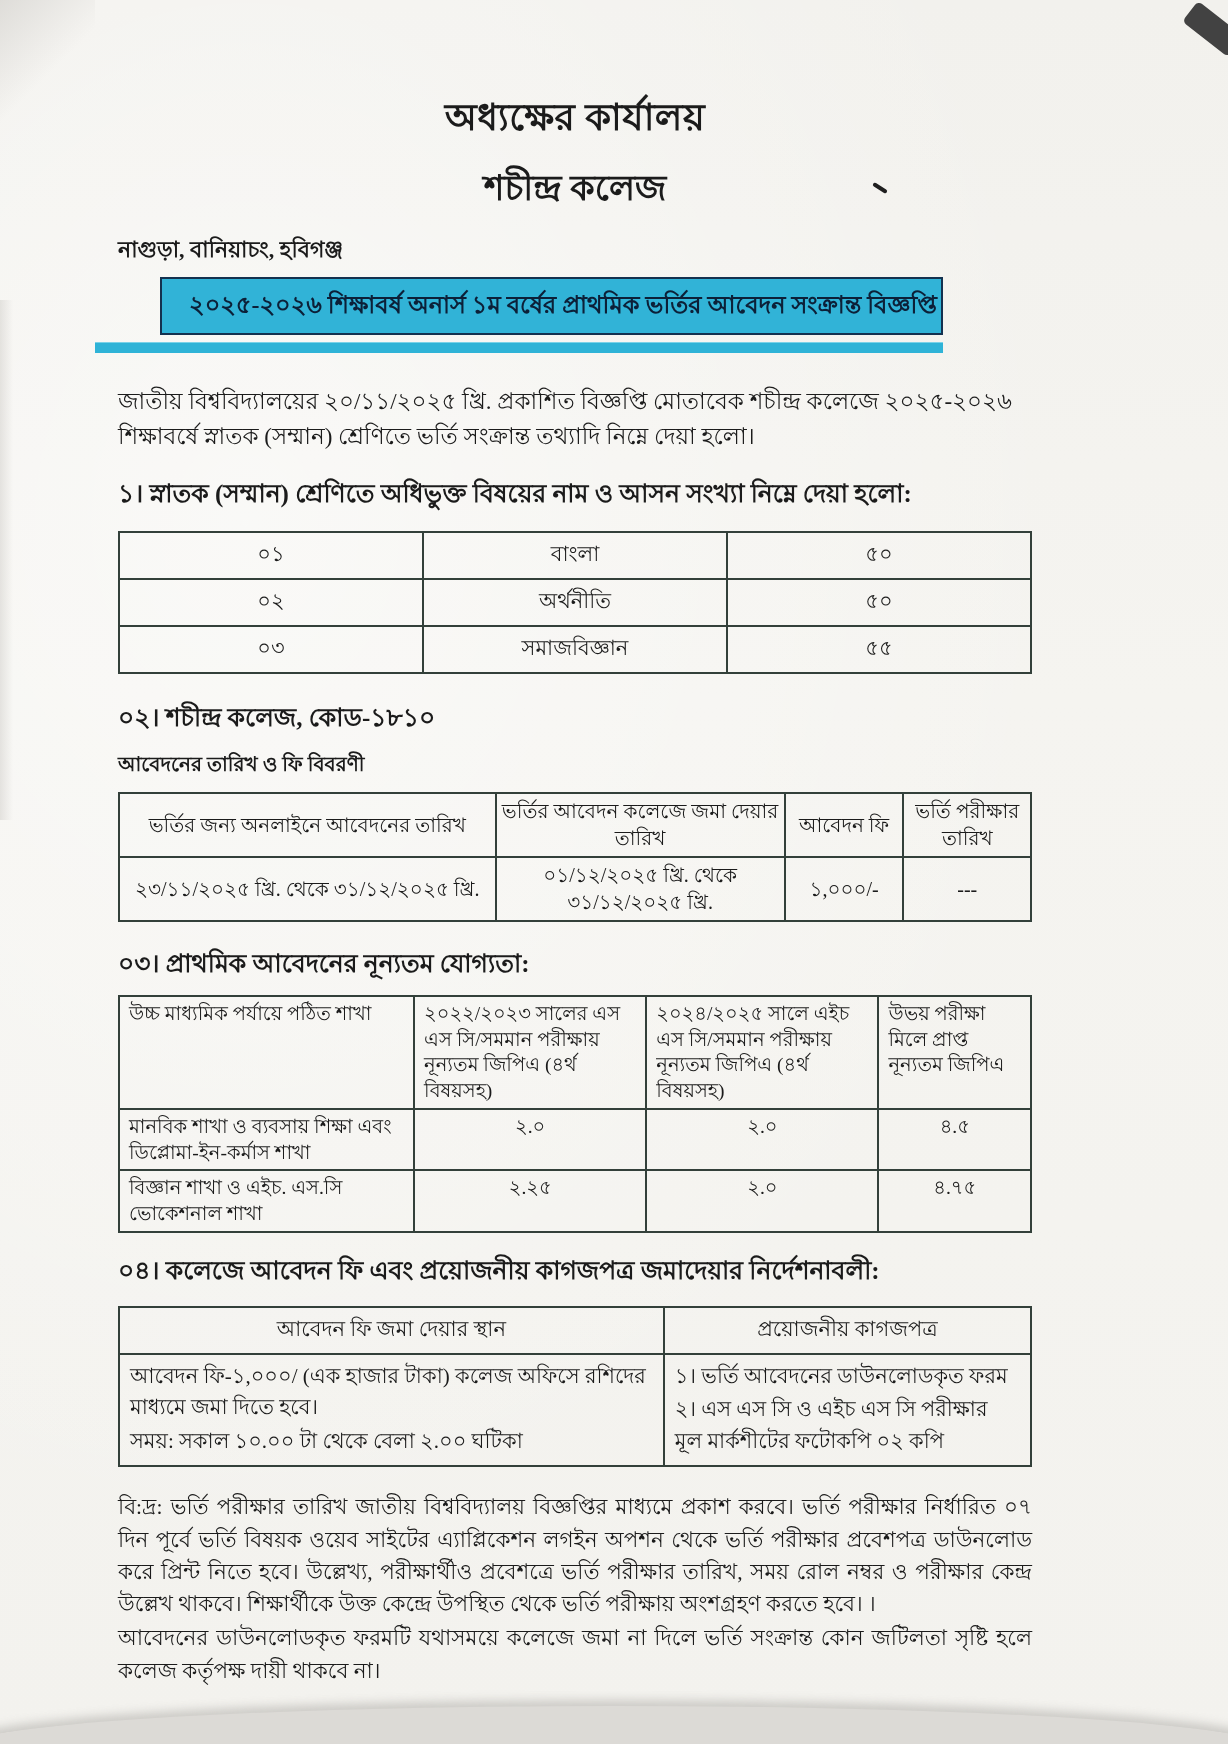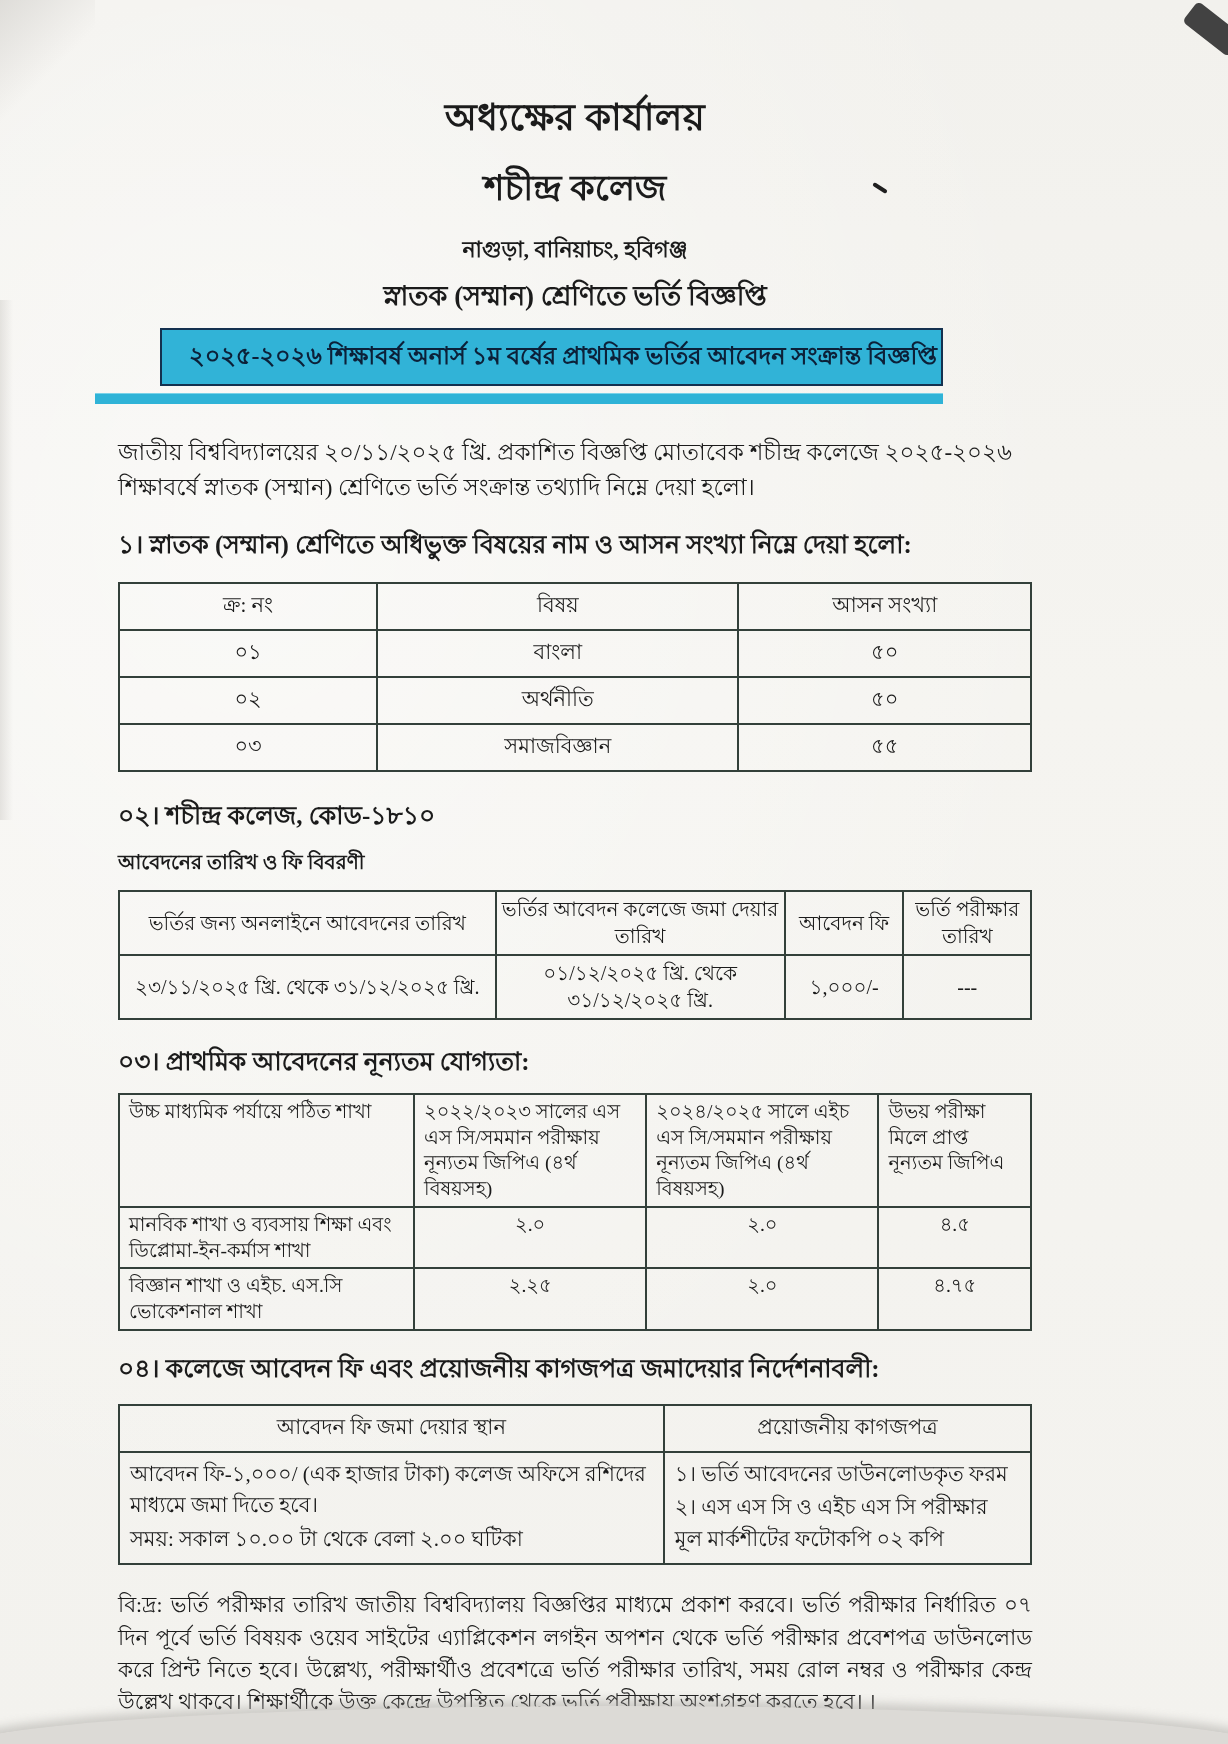--- a/index.html
+++ b/index.html
@@ -13,21 +13,21 @@
     background:#f4f3ef;
     background-image:
       radial-gradient(ellipse at 20% 30%, rgba(255,255,255,.5), transparent 60%),
       linear-gradient(180deg,#f2f1ed 0%,#f5f4f0 40%,#f3f2ee 100%);
     color:#1b1b1b;
   }
   .content{position:absolute;left:118px;top:88px;width:914px;}
 
   .office-title{text-align:center;font-size:37px;font-weight:bold;letter-spacing:.5px;}
   .college-name{text-align:center;font-size:35px;font-weight:bold;margin-top:10px;}
-  .college-address{text-align:center;font-size:22px;font-weight:600;margin-top:12px;}
+  .college-address{font-size:22px;font-weight:600;margin-top:12px;}
   .notice-subtitle{text-align:center;font-size:27px;font-weight:bold;margin-top:6px;}
 
   .banner{
     margin-top:8px;margin-left:42px;width:783px;box-sizing:border-box;
     background:#31b3d7;border:2px solid #14314f;
     color:#0c2038;font-weight:bold;font-size:24px;text-align:right;
     padding:7px 4px;
   }
   .banner-underline{margin-top:7px;margin-left:-23px;width:848px;height:10px;background:#2fb3d7;border-top:1px solid #7ad2e8;}
 
@@ -88,35 +88,29 @@
   <div class="corner-tl"></div>
   <div class="corner-tr"></div>
   <div class="pen-mark"></div>
   <div class="edge-left"></div>
 
   <div class="content">
 
     <div class="office-title">অধ্যক্ষের কার্যালয়</div>
     <div class="college-name">শচীন্দ্র কলেজ</div>
     <div class="college-address">নাগুড়া, বানিয়াচং, হবিগঞ্জ</div>
-    <div class="notice-subtitle">স্নাতক (সম্মান) শ্রেণিতে ভর্তি বিজ্ঞপ্তি</div>
 
     <div class="banner">২০২৫-২০২৬ শিক্ষাবর্ষ অনার্স ১ম বর্ষের প্রাথমিক ভর্তির আবেদন সংক্রান্ত বিজ্ঞপ্তি</div>
     <div class="banner-underline"></div>
 
     <div class="intro">জাতীয় বিশ্ববিদ্যালয়ের ২০/১১/২০২৫ খ্রি. প্রকাশিত বিজ্ঞপ্তি মোতাবেক শচীন্দ্র কলেজে ২০২৫-২০২৬ শিক্ষাবর্ষে স্নাতক (সম্মান) শ্রেণিতে ভর্তি সংক্রান্ত তথ্যাদি নিম্নে দেয়া হলো।</div>
 
     <div class="sec-heading h1x">১। স্নাতক (সম্মান) শ্রেণিতে অধিভুক্ত বিষয়ের নাম ও আসন সংখ্যা নিম্নে দেয়া হলো:</div>
     <table class="t1">
       <tbody>
-          <tr>
-        <th class="c0">ক্র: নং</th>
-        <th class="c1">বিষয়</th>
-        <th class="c2">আসন সংখ্যা</th>
-      </tr>
       <tr>
         <td>০১</td>
         <td>বাংলা</td>
         <td>৫০</td>
       </tr>
       <tr>
         <td>০২</td>
         <td>অর্থনীতি</td>
         <td>৫০</td>
       </tr>

